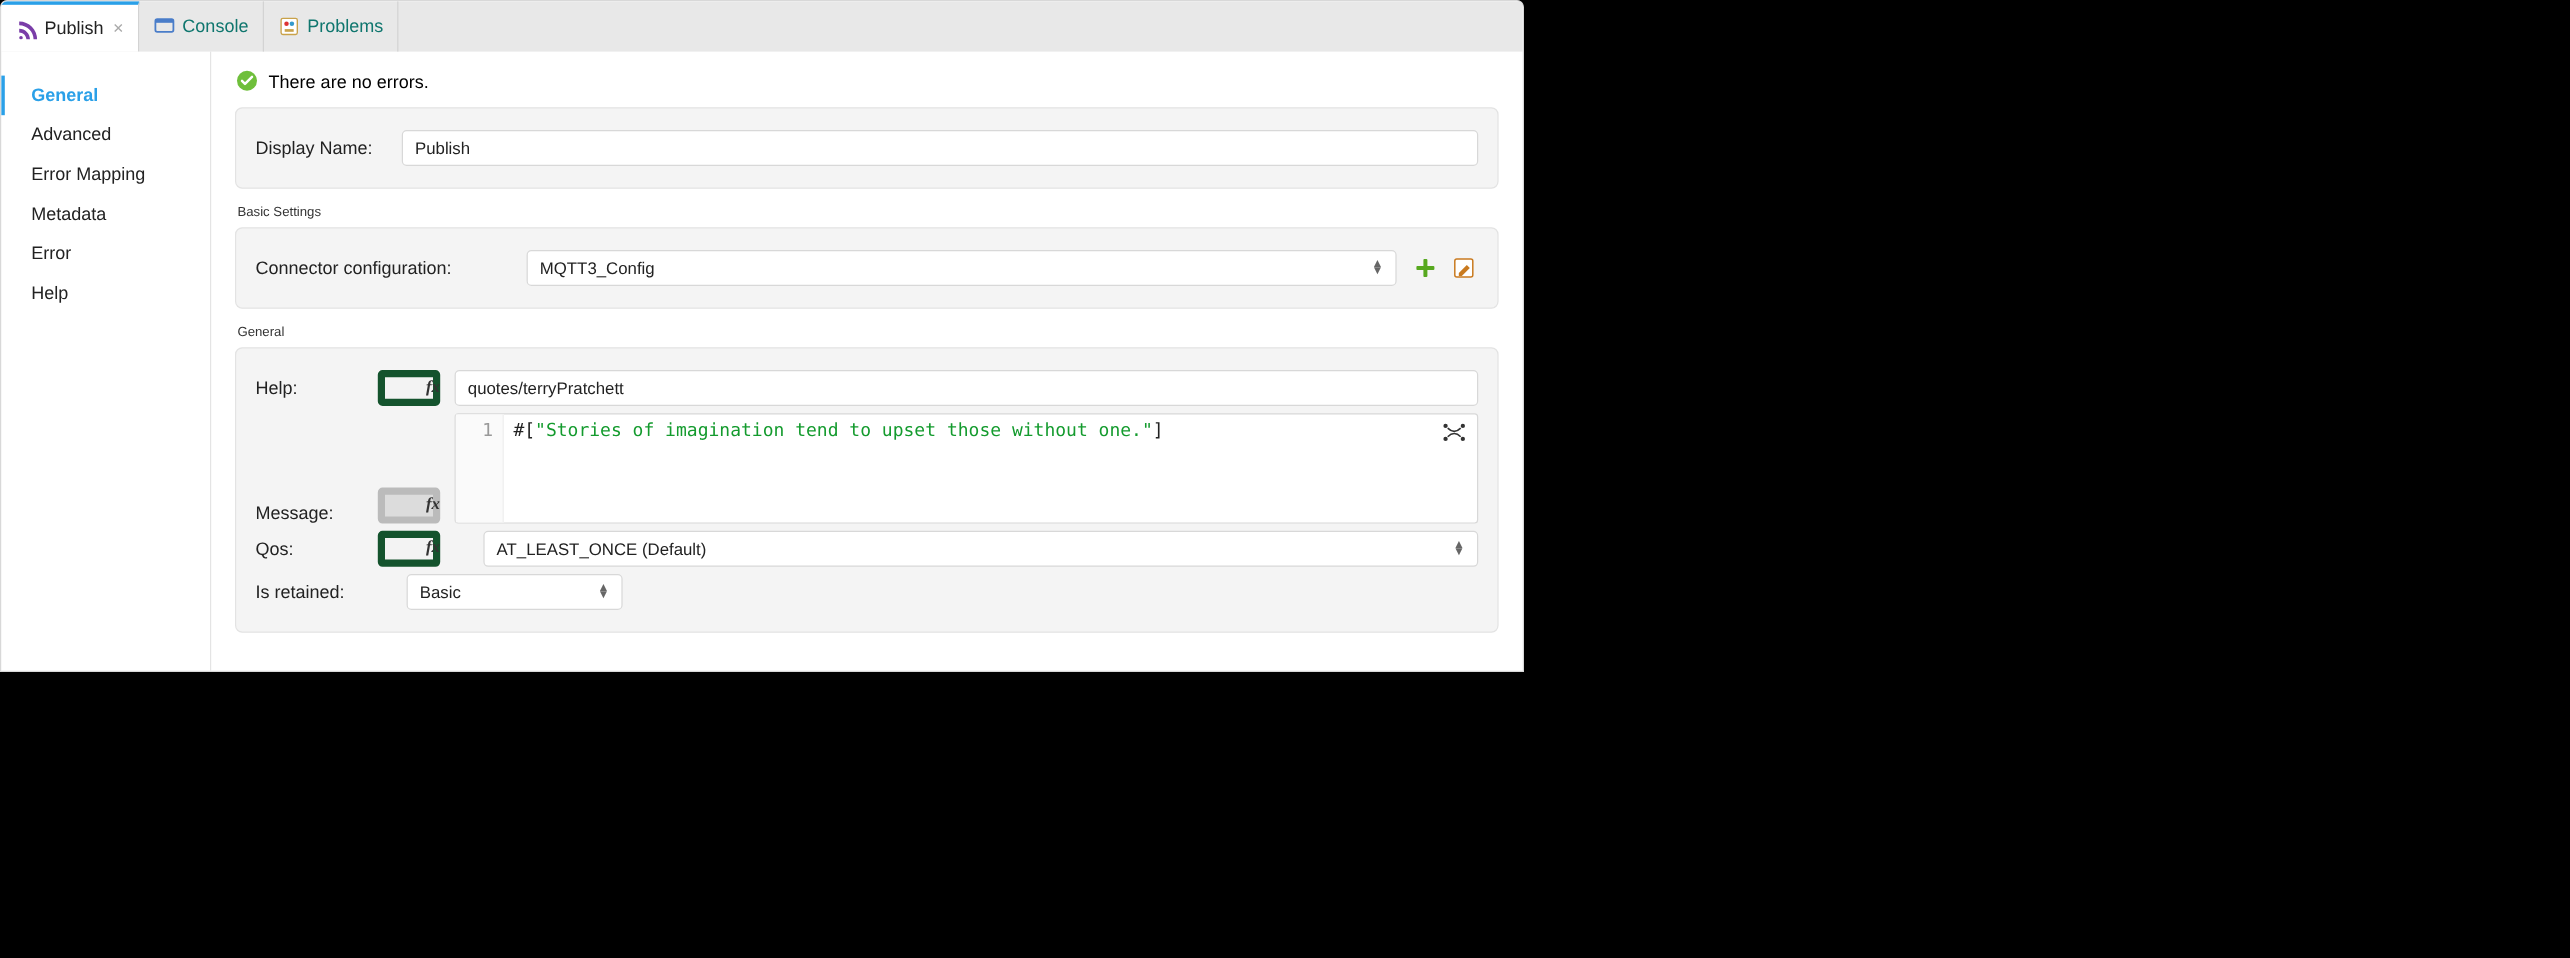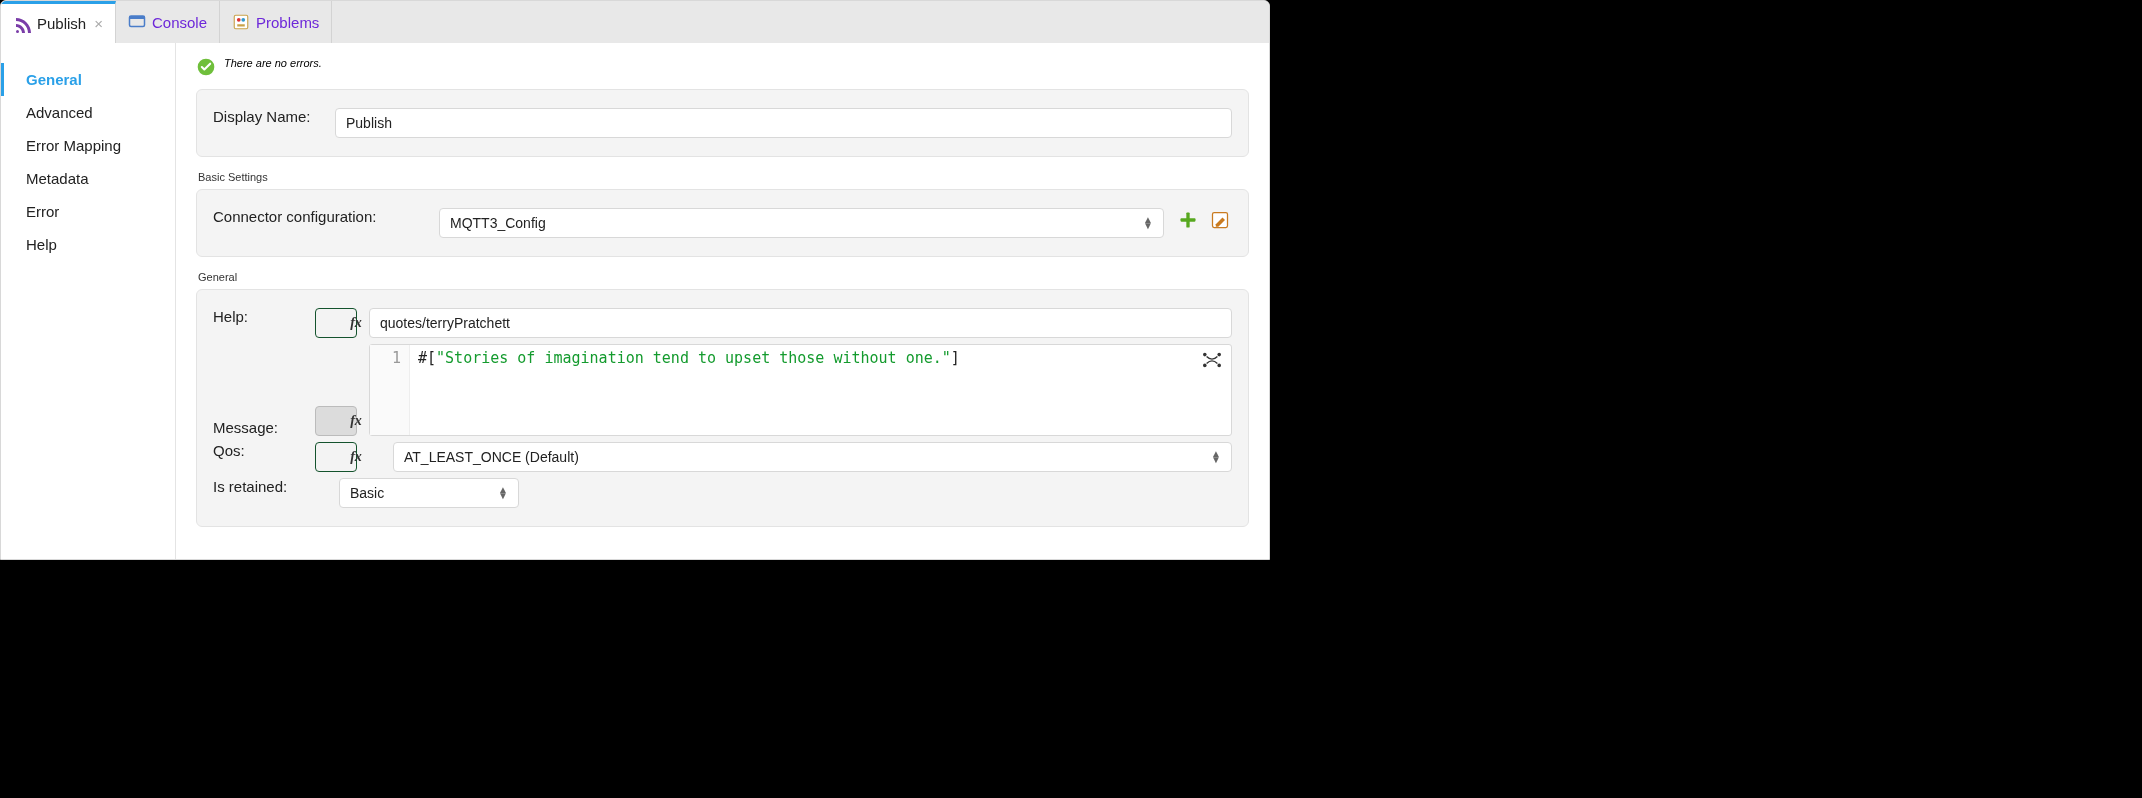--- a/index.html
+++ b/index.html
@@ -26,21 +26,21 @@
     display: flex;
     align-items: stretch;
     background: #e8e8e8;
     height: 42px;
   }
   .tab {
     display: flex;
     align-items: center;
     gap: 6px;
     padding: 0 12px;
-    color: #6d28d9;
+    color: #0f766e;
     font-size: 15px;
     cursor: pointer;
     border-right: 1px solid #d3d3d3;
   }
   .tab.active {
     background: #fff;
     border-top: 3px solid #2aa0e8;
     color: #222;
     font-weight: 500;
   }
@@ -72,41 +72,40 @@
     font-weight: 600;
     border-left: 3px solid #2aa0e8;
   }
   .content {
     flex: 1;
     padding: 10px 20px 20px 20px;
     overflow: auto;
   }
   .status-row {
     display: flex;
-    align-items: flex-start;
+    align-items: flex-end;
     gap: 8px;
     padding: 4px 0 12px 0;
-    font-size: 11px;
-    font-style: italic;
+    font-size: 15px;
   }
   .section {
     background: #f4f4f4;
     border: 1px solid #e3e3e3;
     border-radius: 6px;
     padding: 12px 16px;
     margin-bottom: 14px;
   }
   .section-title {
     font-size: 11px;
     color: #333;
     margin: 6px 0 6px 2px;
   }
   .form-row {
     display: flex;
-    align-items: flex-start;
+    align-items: center;
     gap: 12px;
     margin: 6px 0;
   }
   .form-label {
     width: 190px;
     font-size: 15px;
     color: #222;
   }
   .form-label.narrow { width: 90px; }
   .text-input, .select {
@@ -132,21 +131,21 @@
     line-height: 6px;
     color: #666;
     display: flex;
     flex-direction: column;
     align-items: center;
   }
   .fx-btn {
     width: 28px;
     height: 30px;
     background: #f3f3f3;
-    border: 1px solid #14532d;
+    border: 6px solid #14532d;
     border-radius: 4px;
     display: flex;
     align-items: center;
     justify-content: center;
     font-family: Georgia, serif;
     font-style: italic;
     font-weight: bold;
     font-size: 14px;
     color: #333;
     cursor: pointer;

